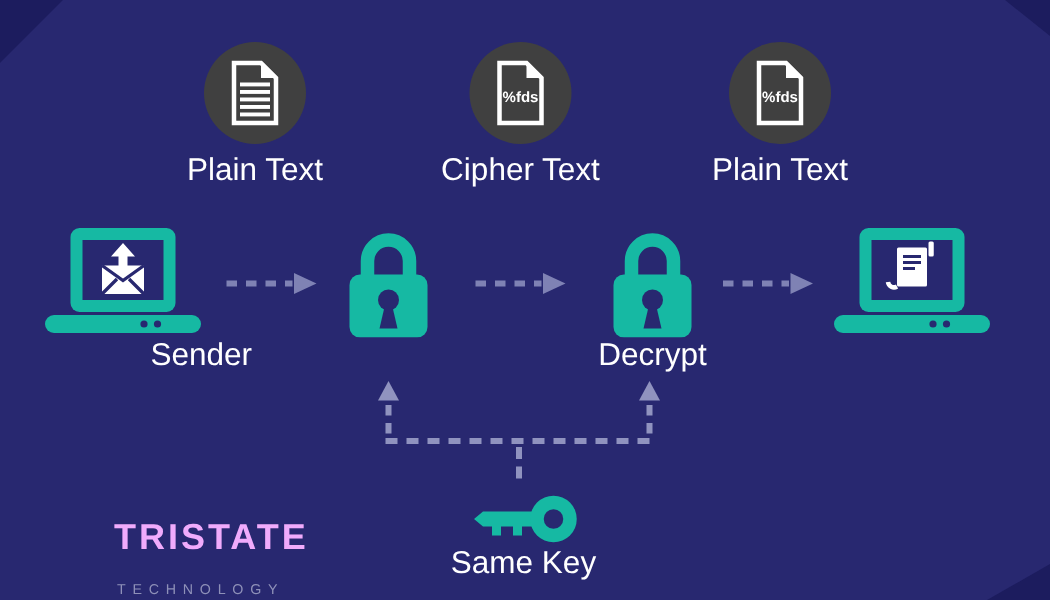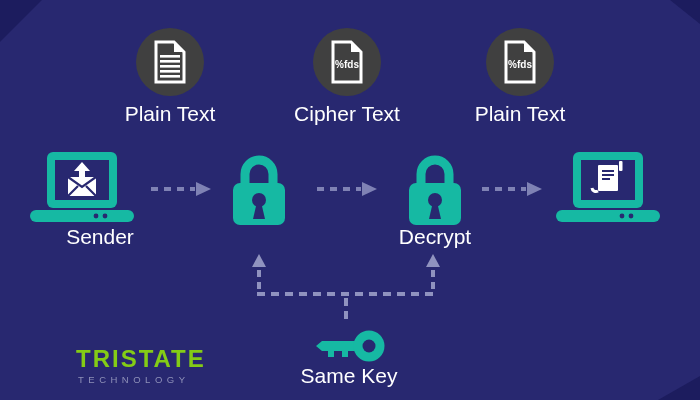--- a/index.html
+++ b/index.html
@@ -28,24 +28,24 @@
     position:absolute;top:224px;width:160px;text-align:center;
     font-size:21px;line-height:26px;font-weight:400;
   }
   .samekey{
     position:absolute;top:363px;left:269px;width:160px;text-align:center;
     font-size:21px;line-height:26px;
   }
   
   .brand{
     position:absolute;left:76px;top:345px;
-    font-size:24px;letter-spacing:2px;font-weight:700;color:#84cc16;
+    font-size:24px;letter-spacing:2px;font-weight:700;color:#f0abfc;
   }
   .brand-sub{
-    position:absolute;left:78px;top:374px;
+    position:absolute;left:78px;top:388px;
     font-size:9.5px;letter-spacing:4.5px;font-weight:400;color:#8e90b8;
   }
   svg{display:block;}
 </style>
 </head>
 <body>
 
 <div id="canvas">
 
   <div class="corner tl"></div>
@@ -91,21 +91,21 @@
       <rect x="25" y="8" width="54" height="40" fill="#282870"></rect>
       <polygon points="52,10 44,19 49,19 49,27 55,27 55,19 60,19" fill="#ffffff"></polygon>
       <rect x="38" y="25" width="28" height="19" fill="#ffffff"></rect>
       <path d="M38,25 L52,35 L66,25" stroke="#282870" stroke-width="2.2" fill="none"></path>
       <path d="M38,44 L48,34 M66,44 L56,34" stroke="#282870" stroke-width="2.2" fill="none"></path>
       <rect x="0" y="58" width="104" height="12" rx="6" fill="#16b9a3"></rect>
       <circle cx="66" cy="64" r="2.4" fill="#282870"></circle>
       <circle cx="75" cy="64" r="2.4" fill="#282870"></circle>
     </svg>
   </div>
-  <div class="flowlabel" style="left:20px;">Sender</div>
+  <div class="flowlabel" style="left:8px;text-align:right;">Sender</div>
 
   <div class="abs" style="left:150px;top:180px;">
     <svg width="62" height="18" viewBox="0 0 62 18">
       <line x1="1" y1="9" x2="45" y2="9" stroke="#7f82b4" stroke-width="4" stroke-dasharray="7 6"></line>
       <polygon points="46,2 61,9 46,16" fill="#7f82b4"></polygon>
     </svg>
   </div>
 
   <div class="abs" style="left:227px;top:151px;">
     <svg width="64" height="74" viewBox="0 0 64 74">

